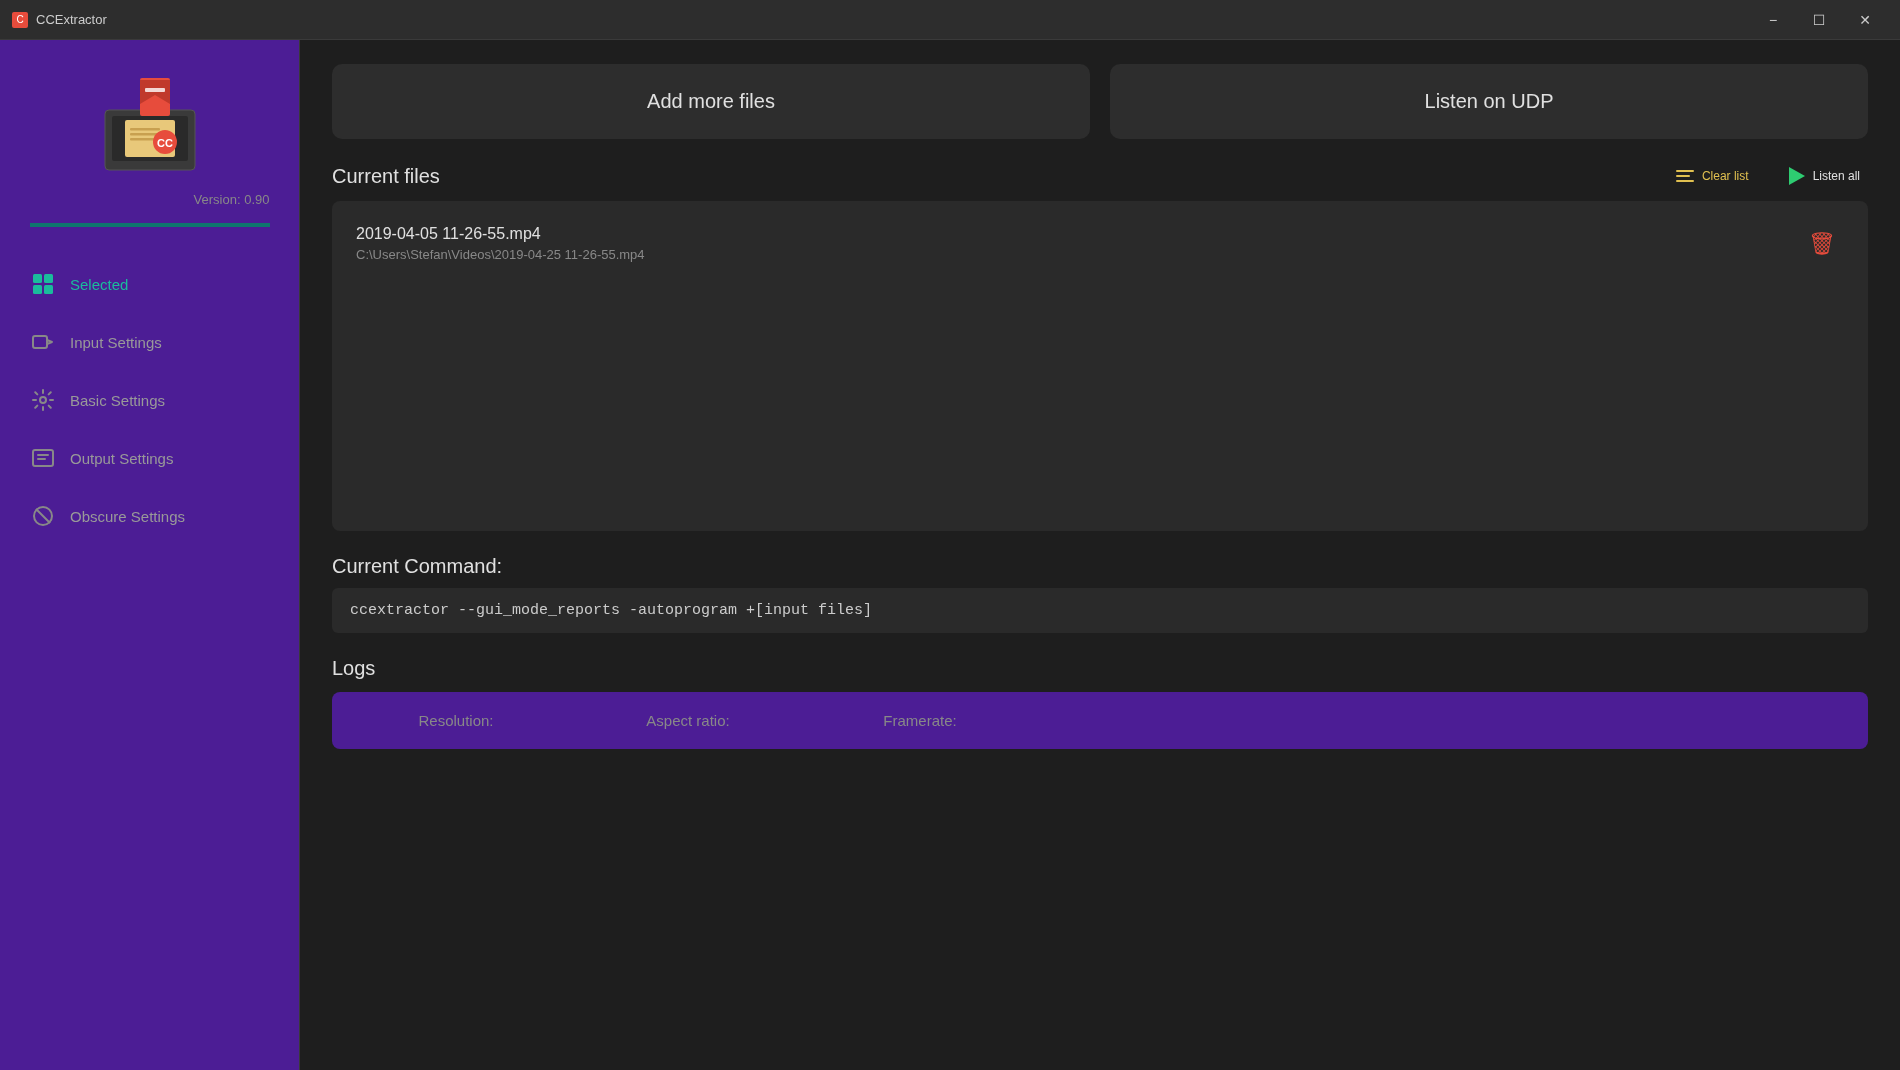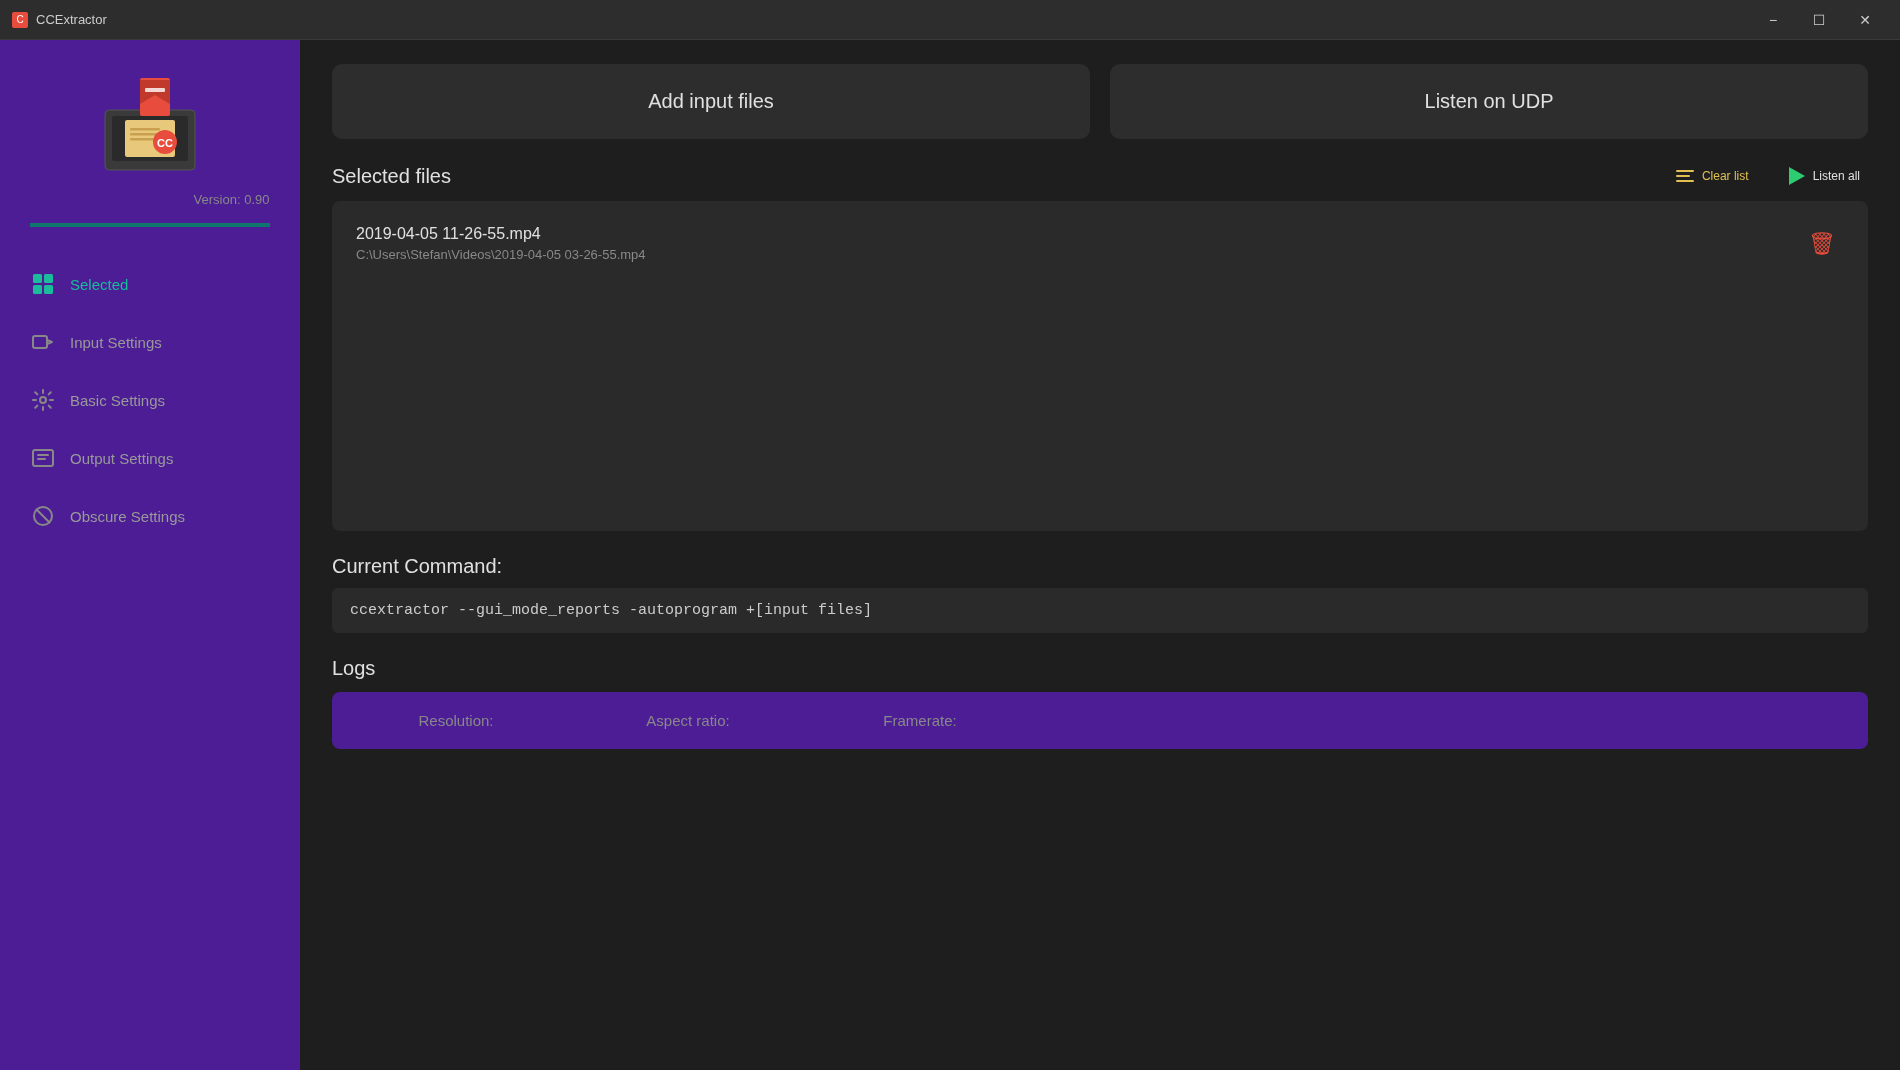--- a/index.html
+++ b/index.html
@@ -370,47 +370,47 @@
           </svg>
         </div>
         <span>Obscure Settings</span>
       </div>
     </nav>
   </div>
 
   <div class="main-content">
 
     <div class="top-buttons">
-      <button class="top-btn">Add input files</button>
+      <button class="top-btn">Add more files</button>
       <button class="top-btn">Listen on UDP</button>
     </div>
 
     <div class="section-header">
-      <h2 class="section-title">Selected files</h2>
+      <h2 class="section-title">Current files</h2>
       <div class="section-actions">
         <button class="action-btn clear-btn">
           <div class="list-icon">
             <span></span>
               <span></span>
               <span></span>
           </div>
           <span>Clear list</span>
         </button>
         <button class="action-btn start-btn">
           <div class="play-triangle"></div>
           <span>Listen all</span>
         </button>
       </div>
     </div>
 
     <div class="file-list">
       <div class="file-item">
         <div class="file-info">
           <span class="file-name">2019-04-05 11-26-55.mp4</span>
-          <span class="file-path">C:\Users\Stefan\Videos\2019-04-05 03-26-55.mp4</span>
+          <span class="file-path">C:\Users\Stefan\Videos\2019-04-25 11-26-55.mp4</span>
         </div>
         <button class="file-delete-btn" title="Delete">🗑</button>
       </div>
     </div>
 
     <div class="command-label">Current Command:</div>
     <div class="command-box">ccextractor --gui_mode_reports -autoprogram +[input files]</div>
 
     <div class="logs-label">Logs</div>
     <div class="logs-box">

